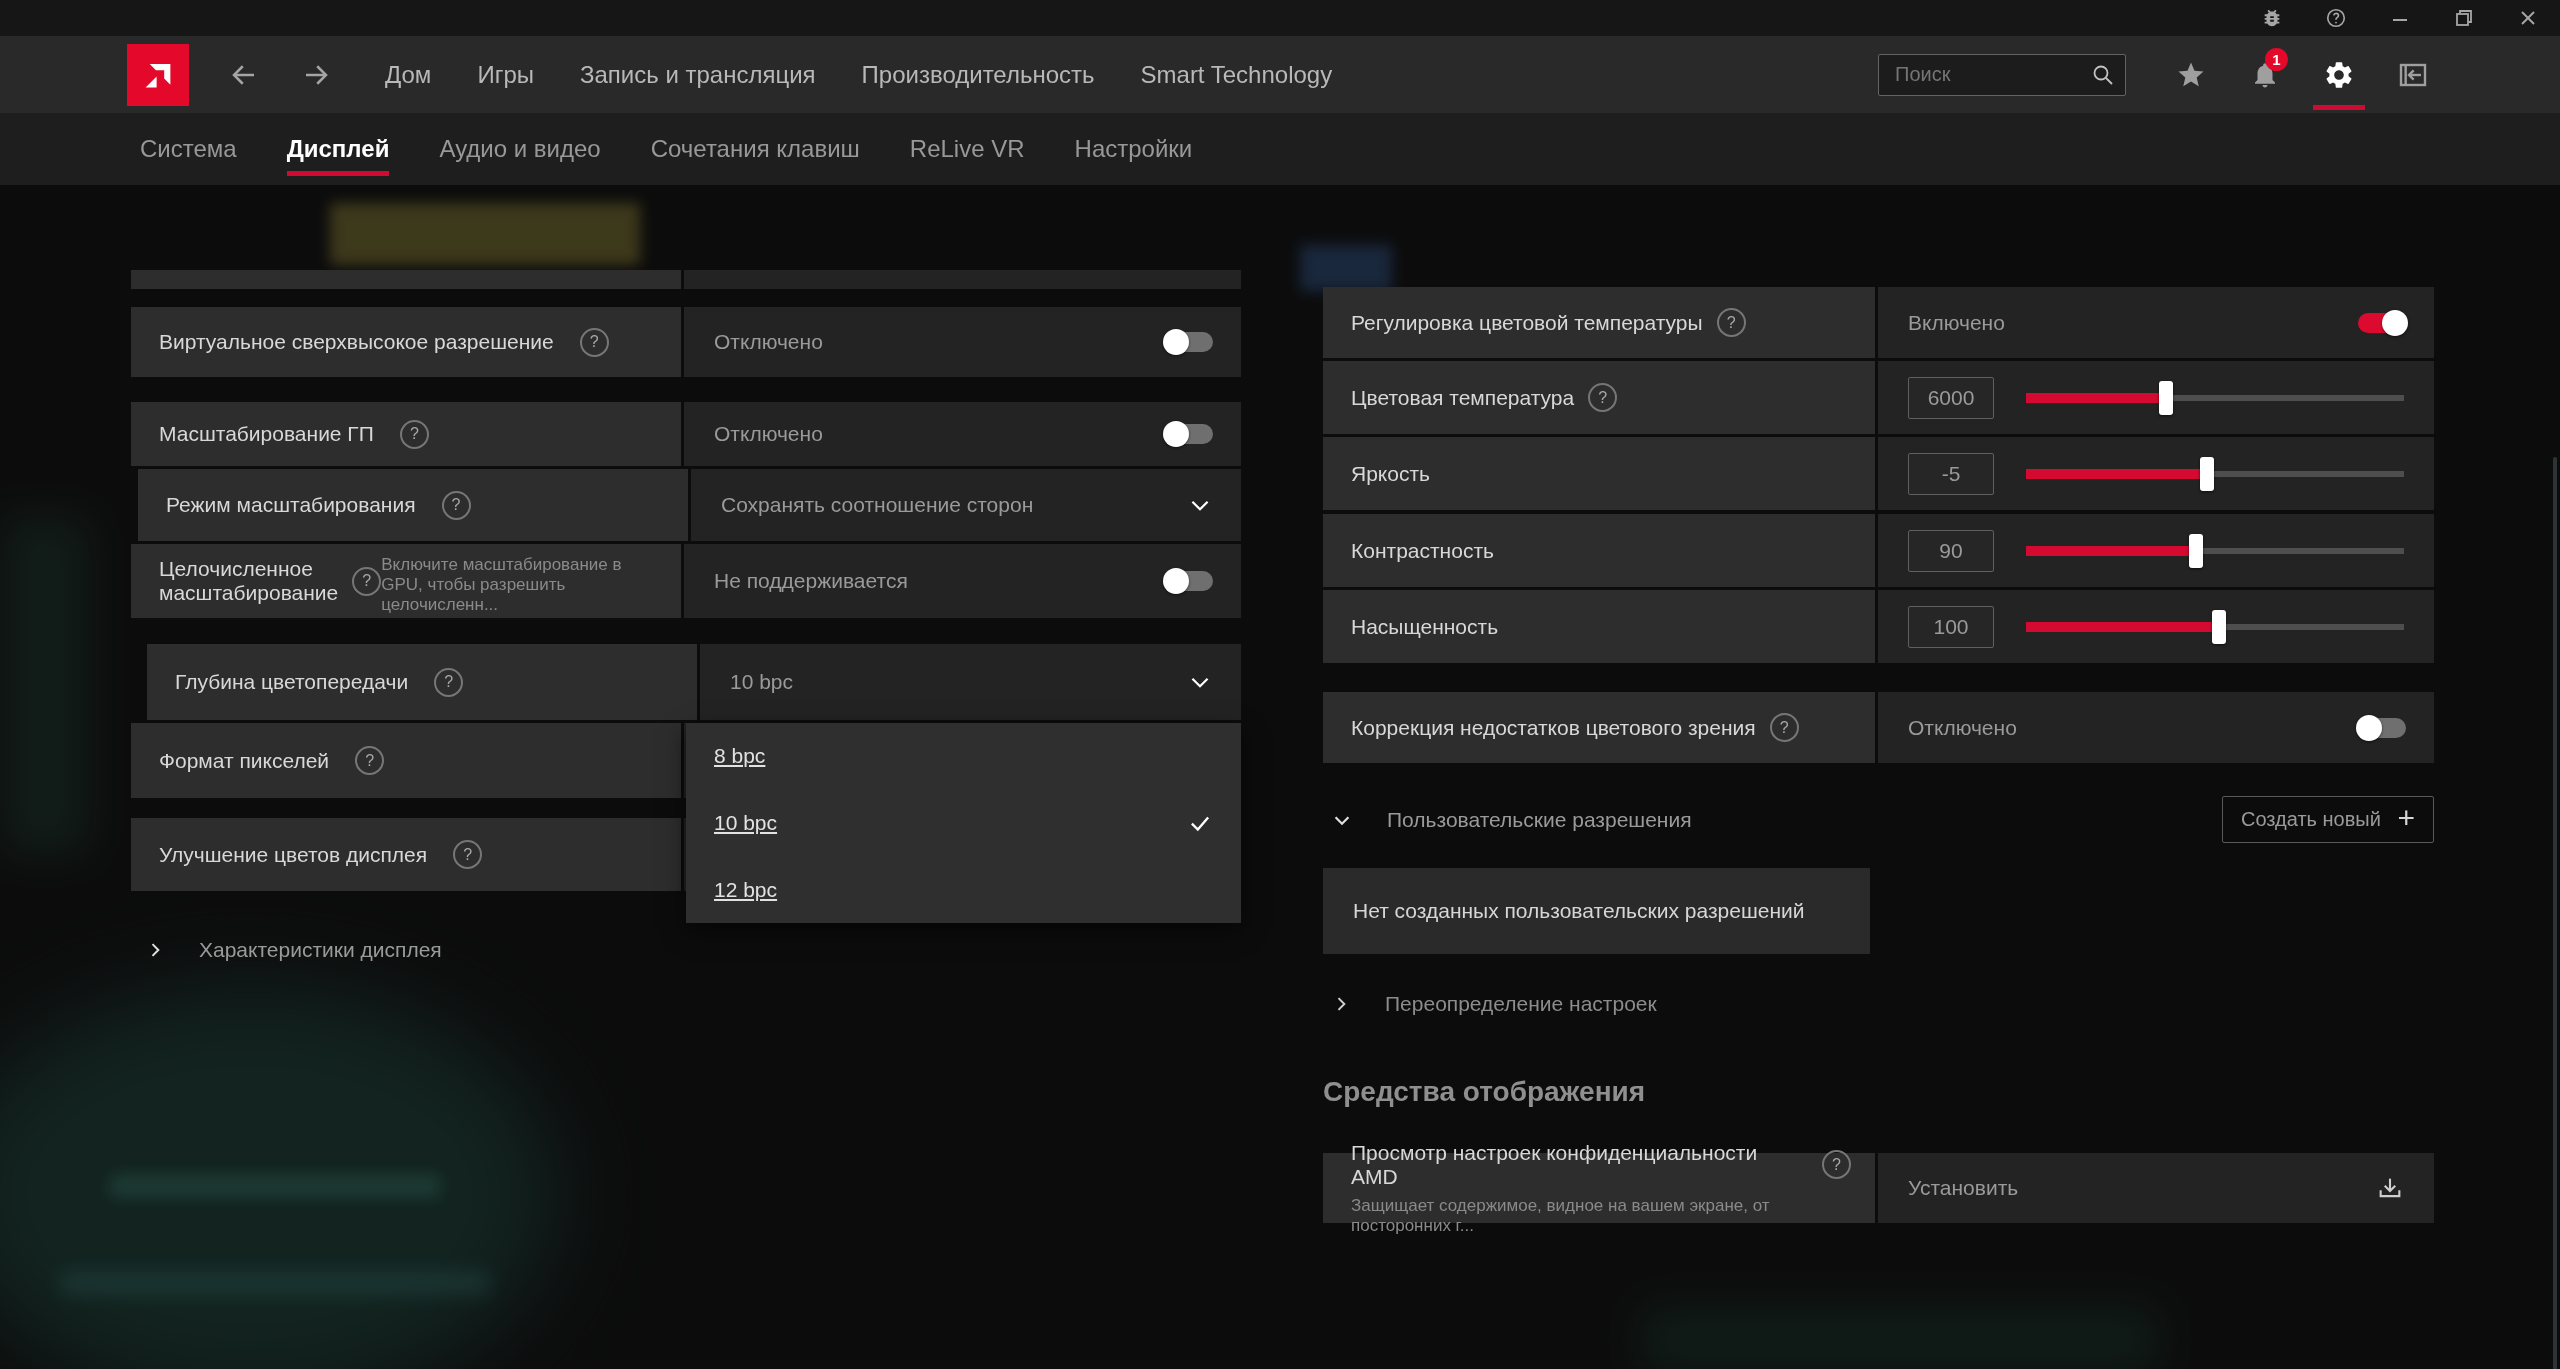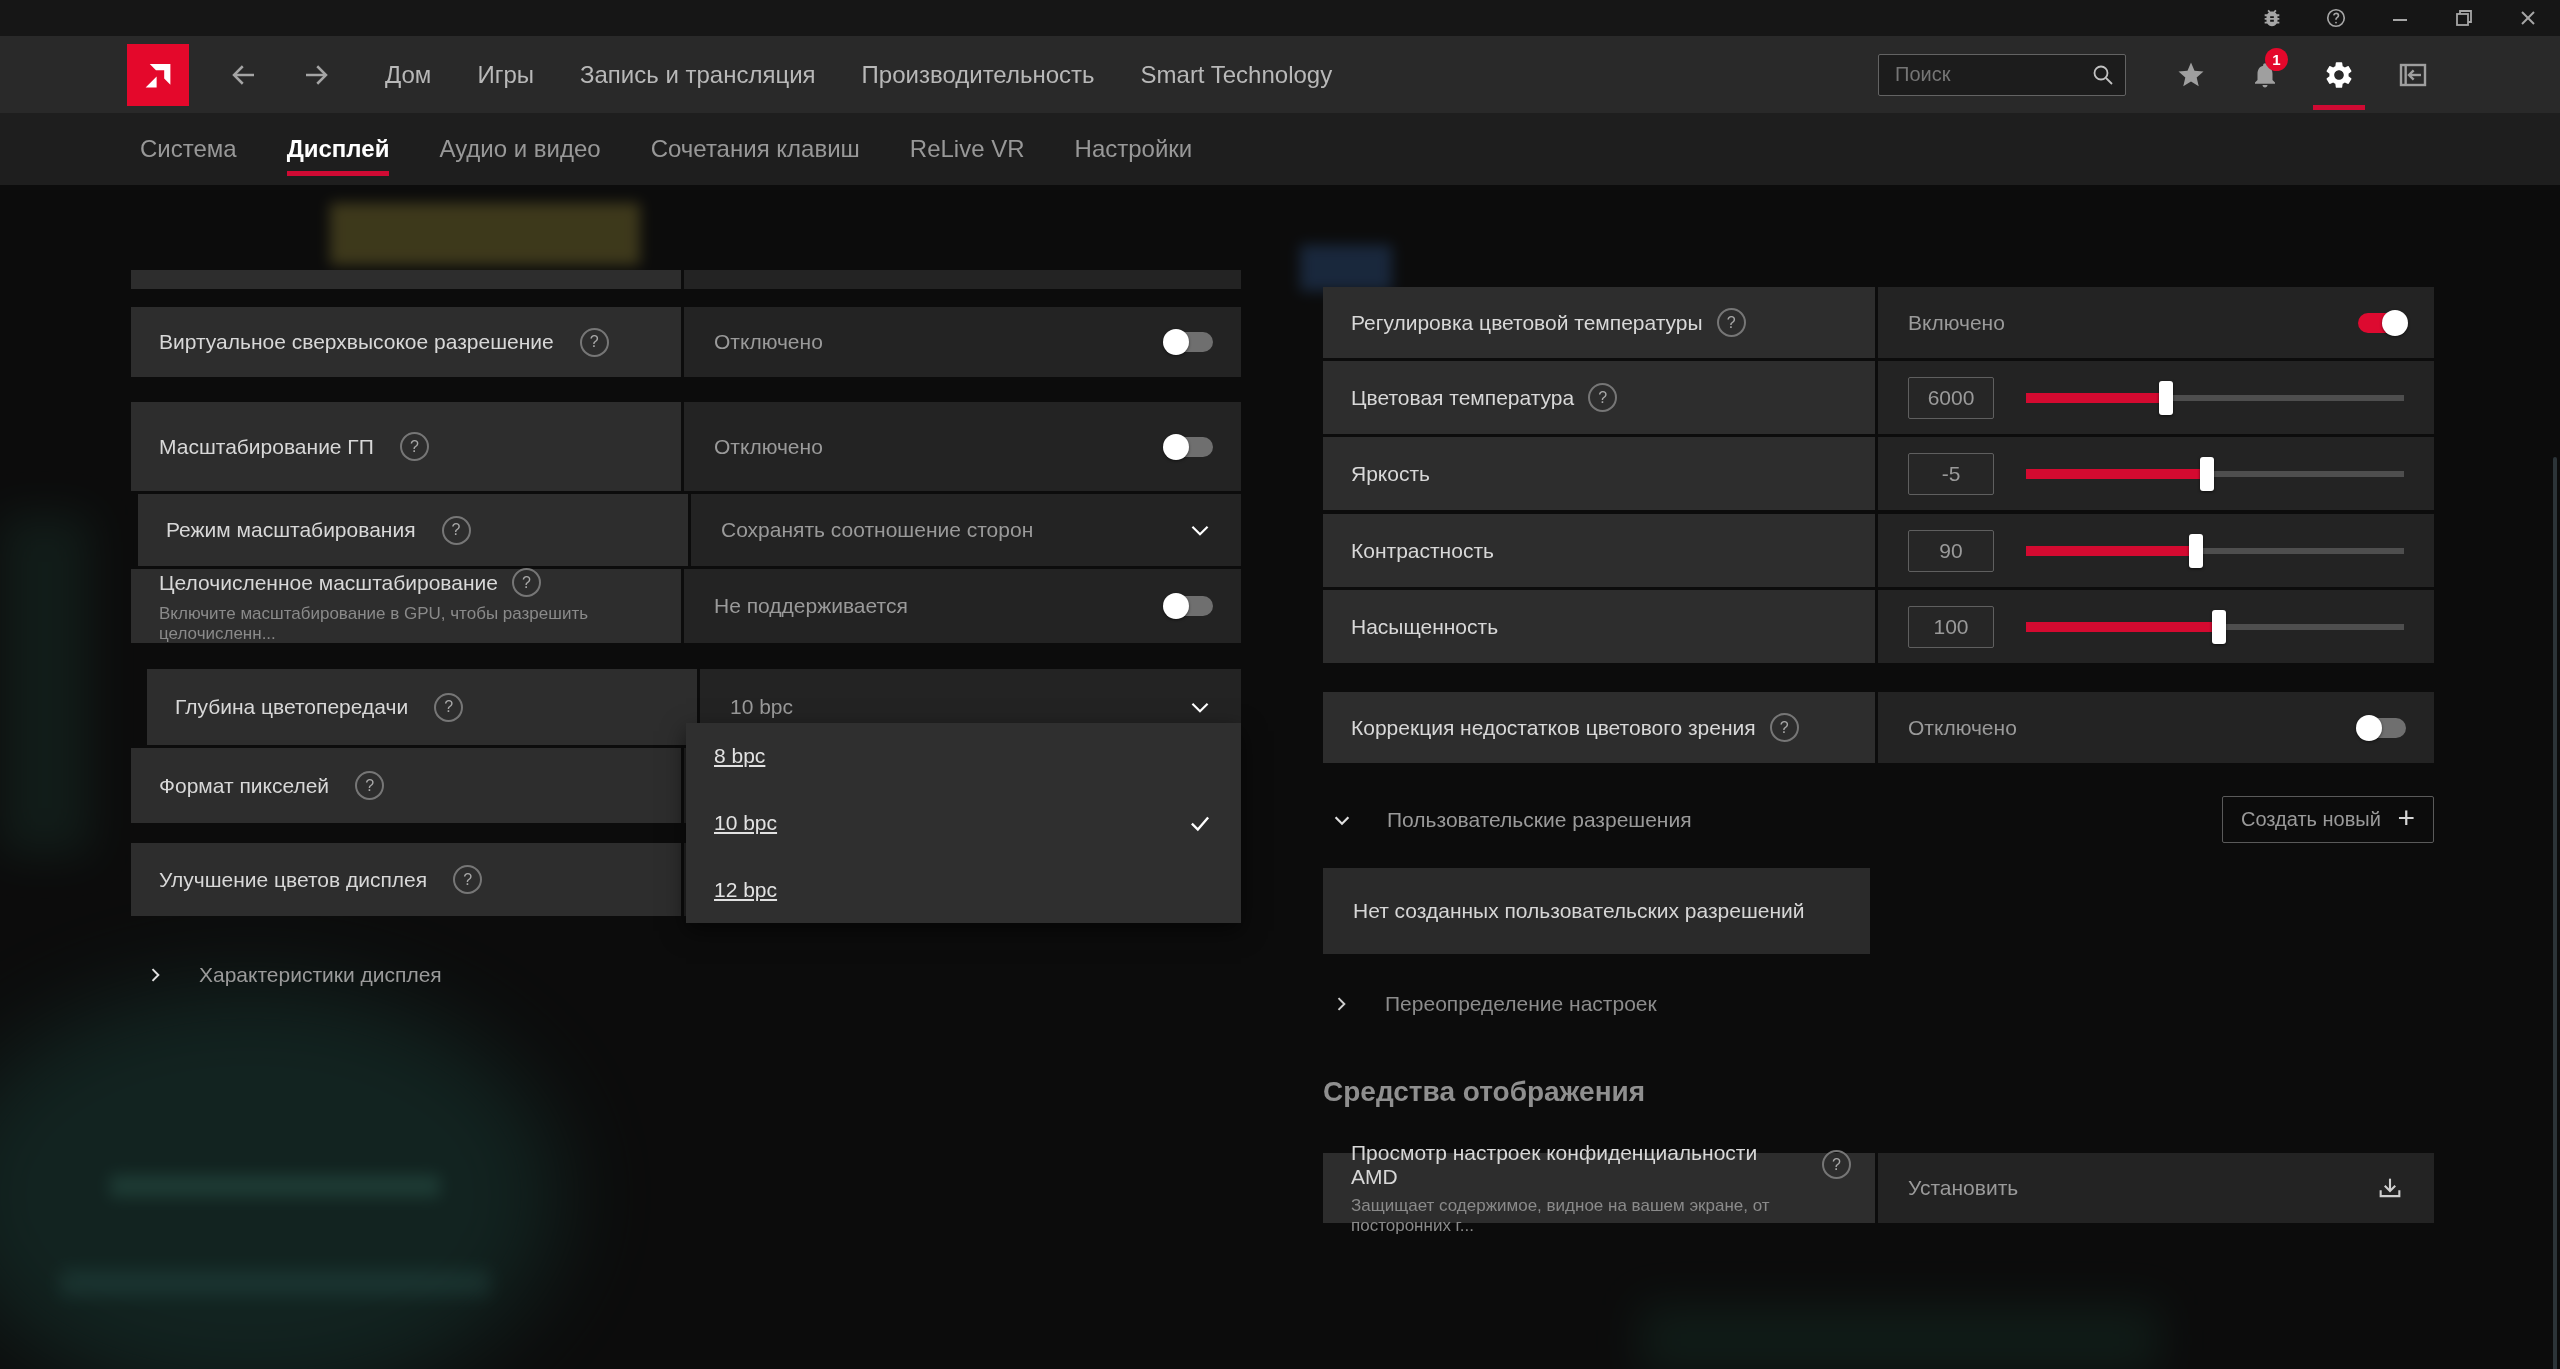--- a/index.html
+++ b/index.html
@@ -216,21 +216,21 @@
           <span class="q">?</span>
         </div>
         <div class="cell cell-r">
           <span class="val">Отключено</span>
           <div class="toggle">
               <div class="knob"></div>
             </div>
         </div>
       </div>
 
-      <div class="row" style="height:89px;margin-top:25px;">
+      <div class="row" style="height:64px;margin-top:25px;">
         <div class="cell cell-l">
           <span class="lbl">Масштабирование ГП</span>
           <span class="q">?</span>
         </div>
         <div class="cell cell-r">
           <span class="val">Отключено</span>
           <div class="toggle">
               <div class="knob"></div>
             </div>
         </div>
@@ -246,21 +246,21 @@
           <span class="chev-r">
             <svg width="26" height="26" viewBox="0 0 24 24" fill="none" stroke="currentColor" stroke-width="2">
                 <polyline points="5,9 12,16 19,9"></polyline>
               </svg>
           </span>
         </div>
       </div>
 
       <div class="row" style="height:74px;margin-top:3px;">
         <div class="cell cell-l">
-          <div style="display:flex;flex-direction:column;justify-content:center;">
+          <div style="display:flex;flex-direction:row;justify-content:center;">
             <div style="display:flex;align-items:center;">
               <span class="lbl">Целочисленное масштабирование</span>
               <span class="q">?</span>
             </div>
             <span class="sub">Включите масштабирование в GPU, чтобы разрешить целочисленн...</span>
           </div>
         </div>
         <div class="cell cell-r">
           <span class="val">Не поддерживается</span>
           <div class="toggle">

